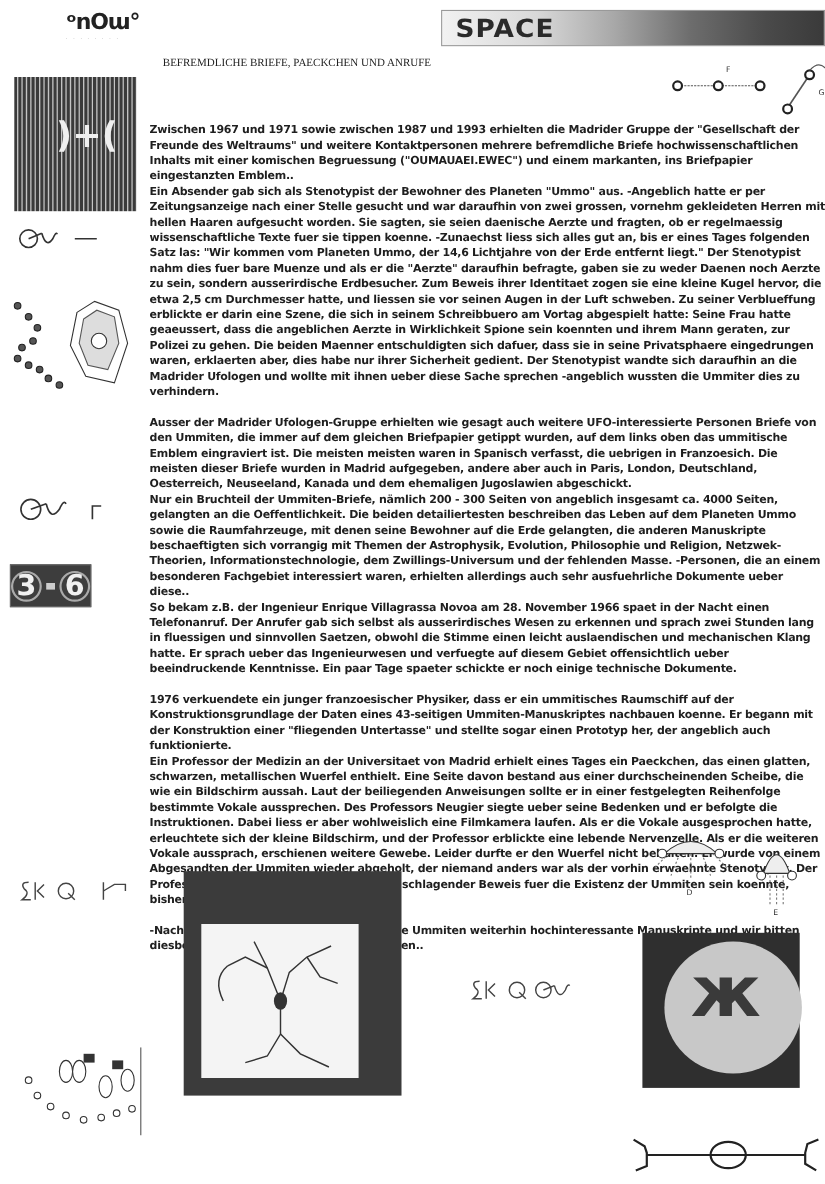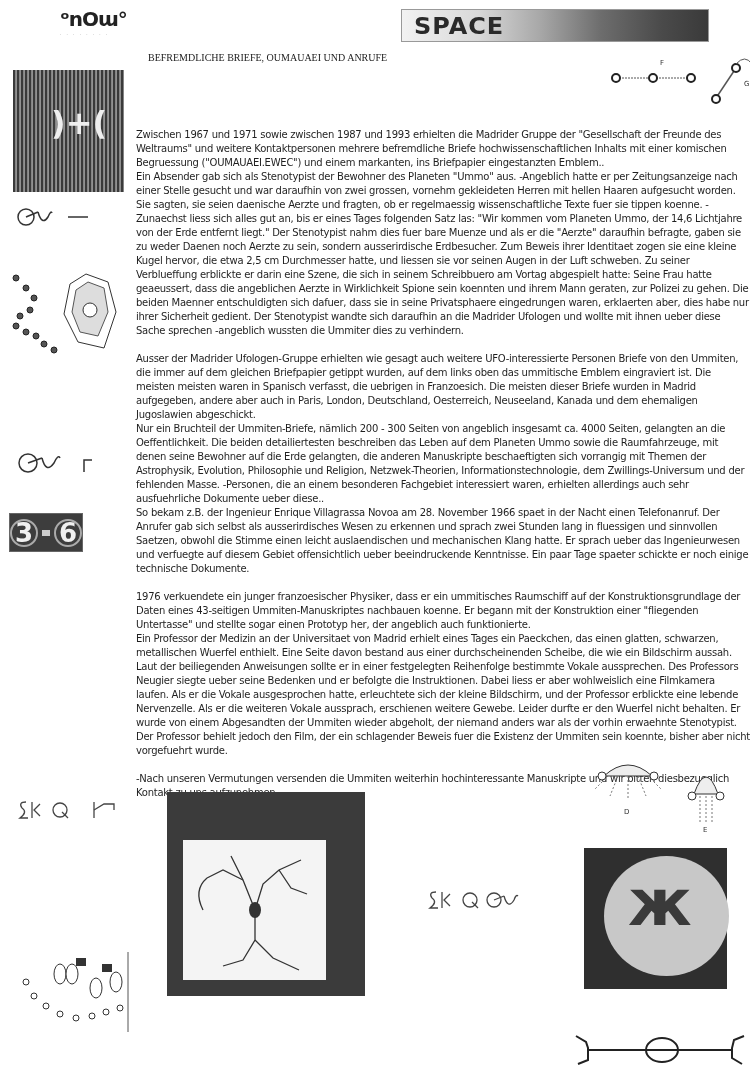--- a/index.html
+++ b/index.html
@@ -7,31 +7,31 @@
   body { position: relative; font-family: "DejaVu Sans", sans-serif; color: #1a1a1a; }
 
   .abs { position: absolute; }
 
   
   .logo { left: 12px; top: 8px; width: 60px; height: 34px; margin-left: 48px; }
   .logo-text { font-family: "DejaVu Sans", sans-serif; font-weight: bold; font-size: 20px; letter-spacing: -1px; color: #222; line-height: 22px; }
   .logo-sub { font-size: 4px; letter-spacing: 2px; color: #777; margin-top: 2px; }
 
   
-  .banner { left: 401px; top: 9px; width: 308px; height: 33px;
+  .banner { left: 401px; top: 9px; width: 349px; height: 33px;
     border: 1px solid #999;
     background: linear-gradient(90deg, #f2f2f2 0%, #d8d8d8 25%, #a8a8a8 45%, #6d6d6d 65%, #4a4a4a 85%, #3a3a3a 100%);
   }
   .banner-title { position: absolute; left: 12px; top: 2px; font-family: "DejaVu Sans", sans-serif; font-weight: bold; font-size: 24px; letter-spacing: 1px; color: #2a2a2a; transform: scaleY(0.95); }
 
   
   .heading { left: 148px; top: 52px; font-family: "Liberation Serif", serif; font-size: 10px; color: #222; letter-spacing: 0; }
 
   
-  .body-text { left: 136px; top: 128px; width: 614px; font-family: "DejaVu Sans", sans-serif; font-size: 10px; line-height: 14px; color: #1f1f1f; font-weight: 400; letter-spacing: -0.25px; }
+  .body-text { left: 136px; top: 112px; width: 614px; font-family: "DejaVu Sans", sans-serif; font-size: 10px; line-height: 14px; color: #1f1f1f; font-weight: 700; letter-spacing: -0.25px; }
   .body-text p { margin-bottom: 14px; white-space: pre-line; }
 
   
   .emblem-photo { left: 13px; top: 70px; width: 111px; height: 122px; background: repeating-linear-gradient(90deg, #3a3a3a 0px, #3a3a3a 2px, #cfcfcf 3px, #555 4px); }
   .emblem-photo .mark { position: absolute; left: 38px; top: 34px; font-size: 32px; color: #efefef; font-weight: bold; }
 
   .neuron-photo { left: 167px; top: 792px; width: 198px; height: 204px; background: #3b3b3b; }
   .neuron-photo .inner { position: absolute; left: 16px; top: 48px; width: 143px; height: 140px; background: #f4f4f4; }
 
   .emblem2-photo { left: 584px; top: 848px; width: 143px; height: 141px; background: #2f2f2f; }
@@ -47,21 +47,21 @@
 
 <div class="abs logo">
   <div class="logo-text">ᵒnOɯ°</div>
   <div class="logo-sub">· · · · · · · ·</div>
 </div>
 
 <div class="abs banner">
   <div class="banner-title">SPACE</div>
 </div>
 
-<div class="abs heading">BEFREMDLICHE BRIEFE, OUMAUAEI UND ANRUFE</div>
+<div class="abs heading">BEFREMDLICHE BRIEFE, PAECKCHEN UND ANRUFE</div>
 
 <svg class="abs" style="left:600px; top:56px;" width="150" height="54">
   <text x="60" y="9" font-size="7" fill="#333" font-family="DejaVu Sans, sans-serif">F</text>
   <line x1="16" y1="22" x2="50" y2="22" stroke="#555" stroke-dasharray="2,1"></line>
   <line x1="56" y1="22" x2="92" y2="22" stroke="#555" stroke-dasharray="2,1"></line>
   <circle cx="16" cy="22" r="4" fill="#fff" stroke="#222" stroke-width="2"></circle>
   <circle cx="53" cy="22" r="4" fill="#fff" stroke="#222" stroke-width="2"></circle>
   <circle cx="91" cy="22" r="4" fill="#fff" stroke="#222" stroke-width="2"></circle>
   <line x1="116" y1="42" x2="136" y2="12" stroke="#555" stroke-width="1.5"></line>
   <circle cx="116" cy="43" r="4" fill="#fff" stroke="#222" stroke-width="2"></circle>

